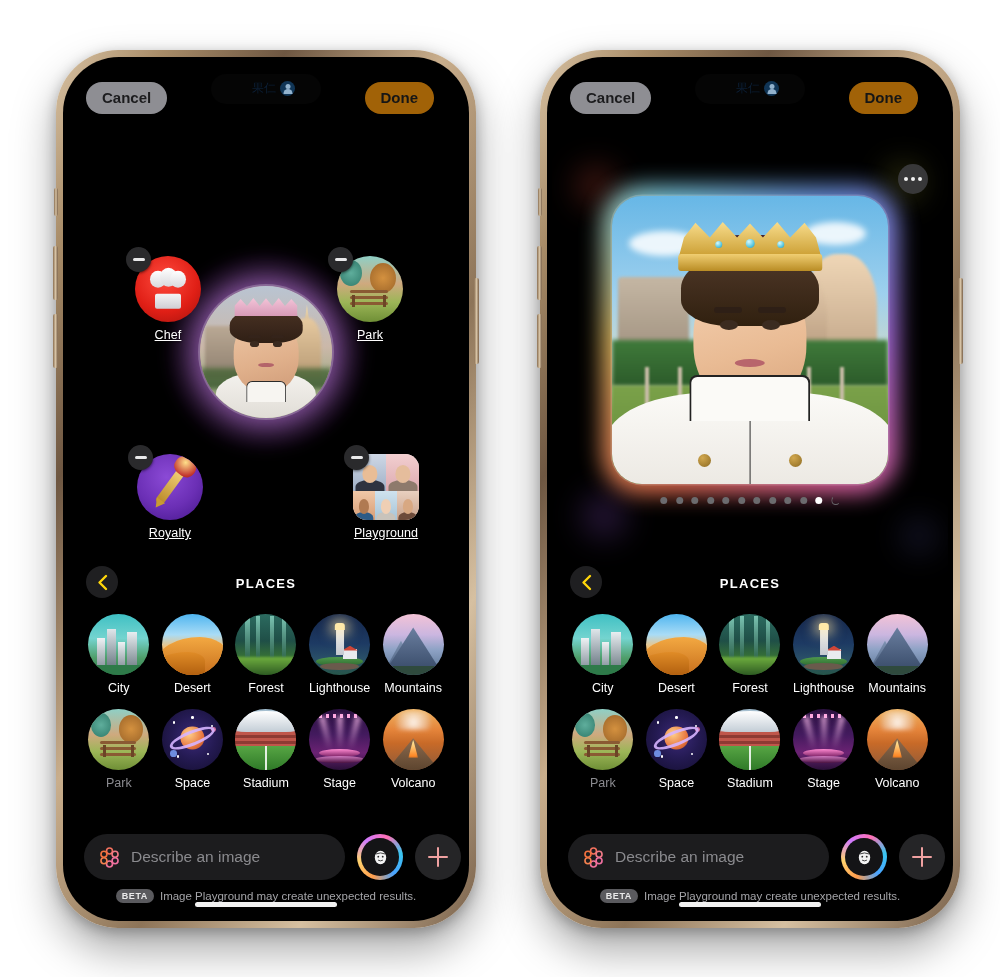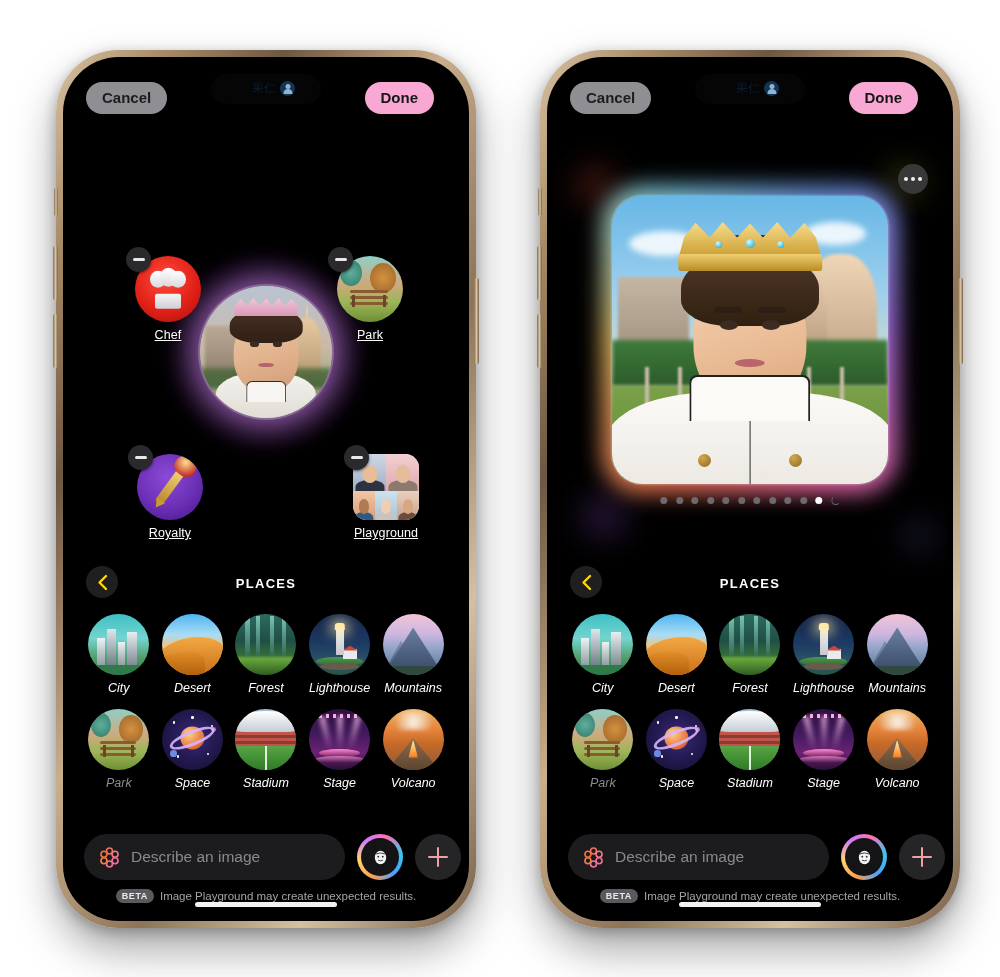--- a/index.html
+++ b/index.html
@@ -89,21 +89,21 @@
     z-index: 8;
   }
   .pill {
     border: none; border-radius: 17px;
     height: 32px; padding: 0 16px;
     font-family: "Liberation Sans", sans-serif;
     font-size: 15px; font-weight: 600;
     cursor: pointer; line-height: 32px;
   }
   .pill.cancel { background: #8e8e93; color: #1c1c1e; }
-  .pill.done   { background: #f9a8d4; color: #161616; }
+  .pill.done   { background: #a16207; color: #161616; }
 
   
   .canvas {
     position: absolute; top: 62px; left: 0; right: 0;
     height: 455px; overflow: hidden;
   }
 
   
   .blob { position: absolute; border-radius: 50%; filter: blur(16px); opacity: .55; }
   .blob.r1 { left: 24px;  top: 42px;  width: 40px; height: 40px; background: #7b2c22; }
@@ -507,21 +507,20 @@
   .back-btn svg { display: block; }
   .picker-title {
     font-size: 13px; font-weight: 700; color: #fff;
     letter-spacing: 1.3px;
   }
   .grid {
     margin-top: 10px;
     display: grid; grid-template-columns: repeat(5, 1fr);
     row-gap: 14px; padding: 0 14px;
     justify-items: center;
-    font-style: italic;
   }
   .gitem { display: flex; flex-direction: column; align-items: center; width: 100%; cursor: pointer; }
   .gthumb {
     width: 61px; height: 61px; border-radius: 50%; overflow: hidden;
     position: relative;
   }
   .glabel {
     margin-top: 6px; font-size: 12.5px; color: #fff; white-space: nowrap;
   }
   .gitem.used .glabel { color: #8b8b90; }

